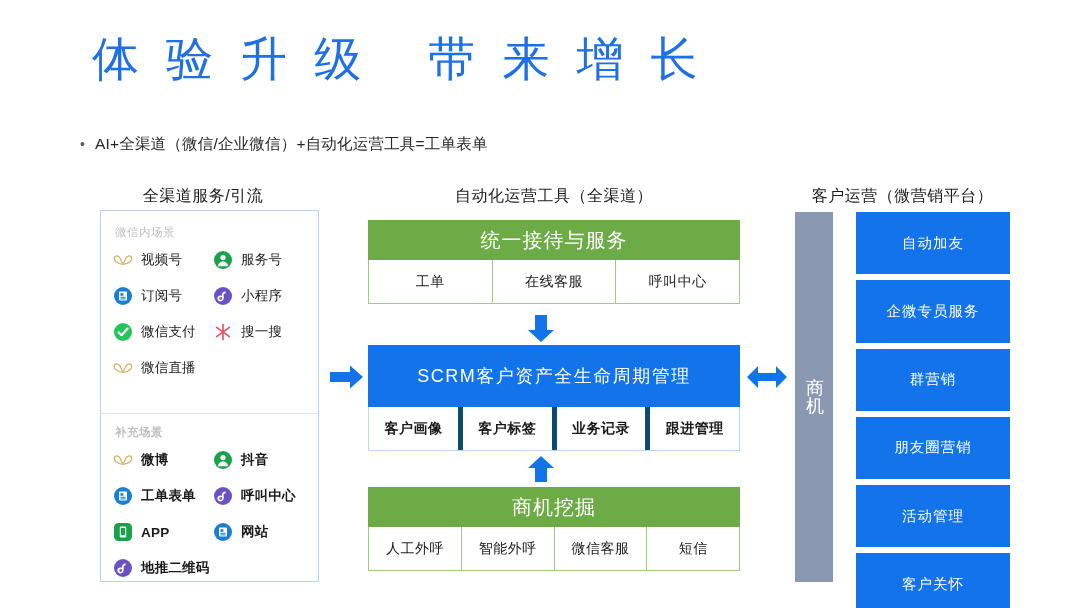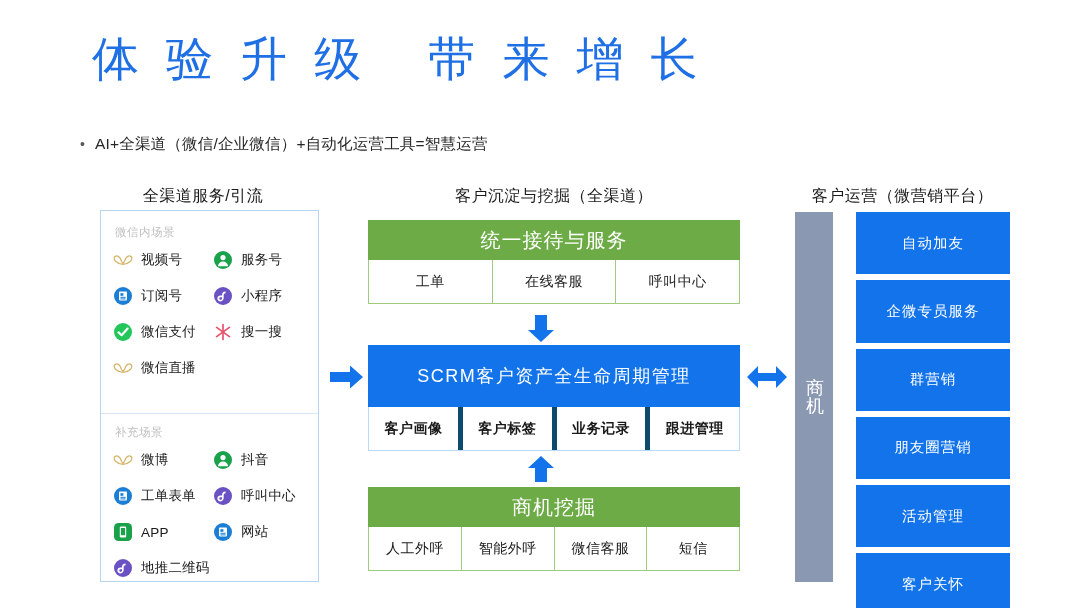--- a/index.html
+++ b/index.html
@@ -219,25 +219,25 @@
     white-space: nowrap;
   }
 </style>
 </head>
 <body>
 
 <div id="slide-title">体 验 升 级   带 来 增 长</div>
 
 <div id="bullet-row">
   <div id="bullet-dot">•</div>
-  <div id="bullet-text">AI+全渠道（微信/企业微信）+自动化运营工具=智慧运营</div>
+  <div id="bullet-text">AI+全渠道（微信/企业微信）+自动化运营工具=工单表单</div>
 </div>
 
 <div class="col-header" id="header-left">全渠道服务/引流</div>
-<div class="col-header" id="header-mid">客户沉淀与挖掘（全渠道）</div>
+<div class="col-header" id="header-mid">自动化运营工具（全渠道）</div>
 <div class="col-header" id="header-right">客户运营（微营销平台）</div>
 
 <div id="channel-panel">
 
   <div class="scene-group" id="group-0" style="top:14px;">
     <div class="scene-title">微信内场景</div>
     <div class="scene-grid">
 
       <div class="scene-item">
         <svg class="ic" viewBox="0 0 20 20">
@@ -299,21 +299,21 @@
         </svg>
         <span class="label">微信直播</span>
       </div>
 
       <div></div>
     </div>
   </div>
 
   <div class="panel-divider" style="top:202px;"></div>
 
-  <div class="scene-group" id="group-1" style="top:214px;">
+  <div class="scene-group" id="group-1" style="top:214px;font-weight:bold;">
     <div class="scene-title">补充场景</div>
     <div class="scene-grid">
 
       <div class="scene-item">
         <svg class="ic" viewBox="0 0 20 20">
           <path d="M2.2 6.4 C4.2 5.2 6.4 6.6 7.3 8.6 C8.2 10.6 9 13 10 13 C11 13 11.8 10.6 12.7 8.6 C13.6 6.6 15.8 5.2 17.8 6.4 C19.4 7.4 19 10 17.2 11.6 C15.4 13.2 13 14.4 10 14.4 C7 14.4 4.6 13.2 2.8 11.6 C1 10 0.6 7.4 2.2 6.4 Z" fill="none" stroke="#d6b56a" stroke-width="1.3"></path>
         </svg>
         <span class="label">微博</span>
       </div>
 

